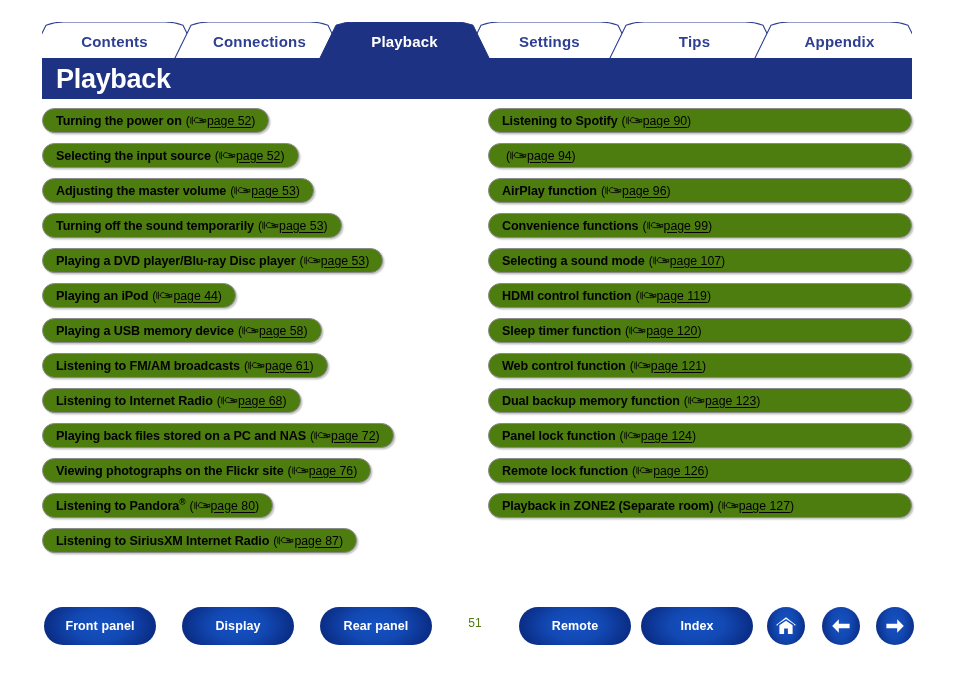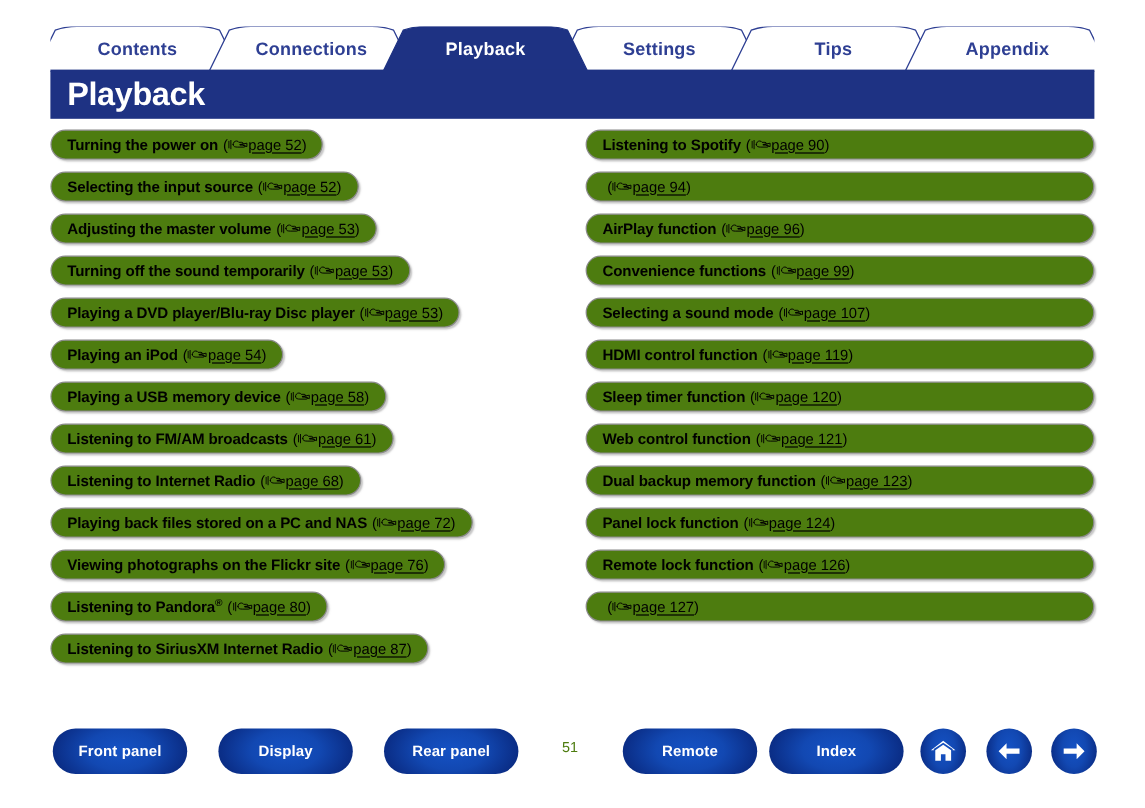--- a/index.html
+++ b/index.html
@@ -290,21 +290,21 @@
           <span class="hand-icon">
             <svg width="17" height="11" viewBox="0 0 34 22">
               <g fill="none" stroke="#000" stroke-width="1.6" stroke-linejoin="round" stroke-linecap="round">
                 <path d="M1.5 5.5 L1.5 16.5"></path>
                 <path d="M4.8 4 L4.8 18"></path>
                 <path d="M8.5 11 C8.5 7.5 11 5 14.2 5 C16 5 17.4 5.9 18 7.2 L23 7.2 C24.4 7.2 25.2 8 25.2 9 C25.2 10 24.4 10.7 23 10.7 L20 10.7 L20 11.8 L26.5 11.8 C27.8 11.8 28.6 12.5 28.6 13.5 C28.6 14.5 27.8 15.2 26.5 15.2 L16 15.2 C12 15.2 8.5 14.5 8.5 11 Z"></path>
                 <path d="M20 11 L31.5 8.6 L31.5 14.4 L25.5 12.4"></path>
               </g>
             </svg>
           </span>
-          <span class="page-link">page 54</span>
+          <span class="page-link">page 44</span>
           <span class="paren">)</span>
         </span>
       </div><div class="pill">
         <span class="pill-title">Playing a USB memory device</span>
         <span class="pill-ref">
           <span class="paren">(</span>
           <span class="hand-icon">
             <svg width="17" height="11" viewBox="0 0 34 22">
               <g fill="none" stroke="#000" stroke-width="1.6" stroke-linejoin="round" stroke-linecap="round">
                 <path d="M1.5 5.5 L1.5 16.5"></path>
@@ -612,20 +612,21 @@
                 <path d="M8.5 11 C8.5 7.5 11 5 14.2 5 C16 5 17.4 5.9 18 7.2 L23 7.2 C24.4 7.2 25.2 8 25.2 9 C25.2 10 24.4 10.7 23 10.7 L20 10.7 L20 11.8 L26.5 11.8 C27.8 11.8 28.6 12.5 28.6 13.5 C28.6 14.5 27.8 15.2 26.5 15.2 L16 15.2 C12 15.2 8.5 14.5 8.5 11 Z"></path>
                 <path d="M20 11 L31.5 8.6 L31.5 14.4 L25.5 12.4"></path>
               </g>
             </svg>
           </span>
           <span class="page-link">page 126</span>
           <span class="paren">)</span>
         </span>
       </div>
       <div class="pill full">
+        <span class="pill-title">Playback in ZONE2 (Separate room)</span>
         <span class="pill-ref">
           <span class="paren">(</span>
           <span class="hand-icon">
             <svg width="17" height="11" viewBox="0 0 34 22">
               <g fill="none" stroke="#000" stroke-width="1.6" stroke-linejoin="round" stroke-linecap="round">
                 <path d="M1.5 5.5 L1.5 16.5"></path>
                 <path d="M4.8 4 L4.8 18"></path>
                 <path d="M8.5 11 C8.5 7.5 11 5 14.2 5 C16 5 17.4 5.9 18 7.2 L23 7.2 C24.4 7.2 25.2 8 25.2 9 C25.2 10 24.4 10.7 23 10.7 L20 10.7 L20 11.8 L26.5 11.8 C27.8 11.8 28.6 12.5 28.6 13.5 C28.6 14.5 27.8 15.2 26.5 15.2 L16 15.2 C12 15.2 8.5 14.5 8.5 11 Z"></path>
                 <path d="M20 11 L31.5 8.6 L31.5 14.4 L25.5 12.4"></path>
               </g>

